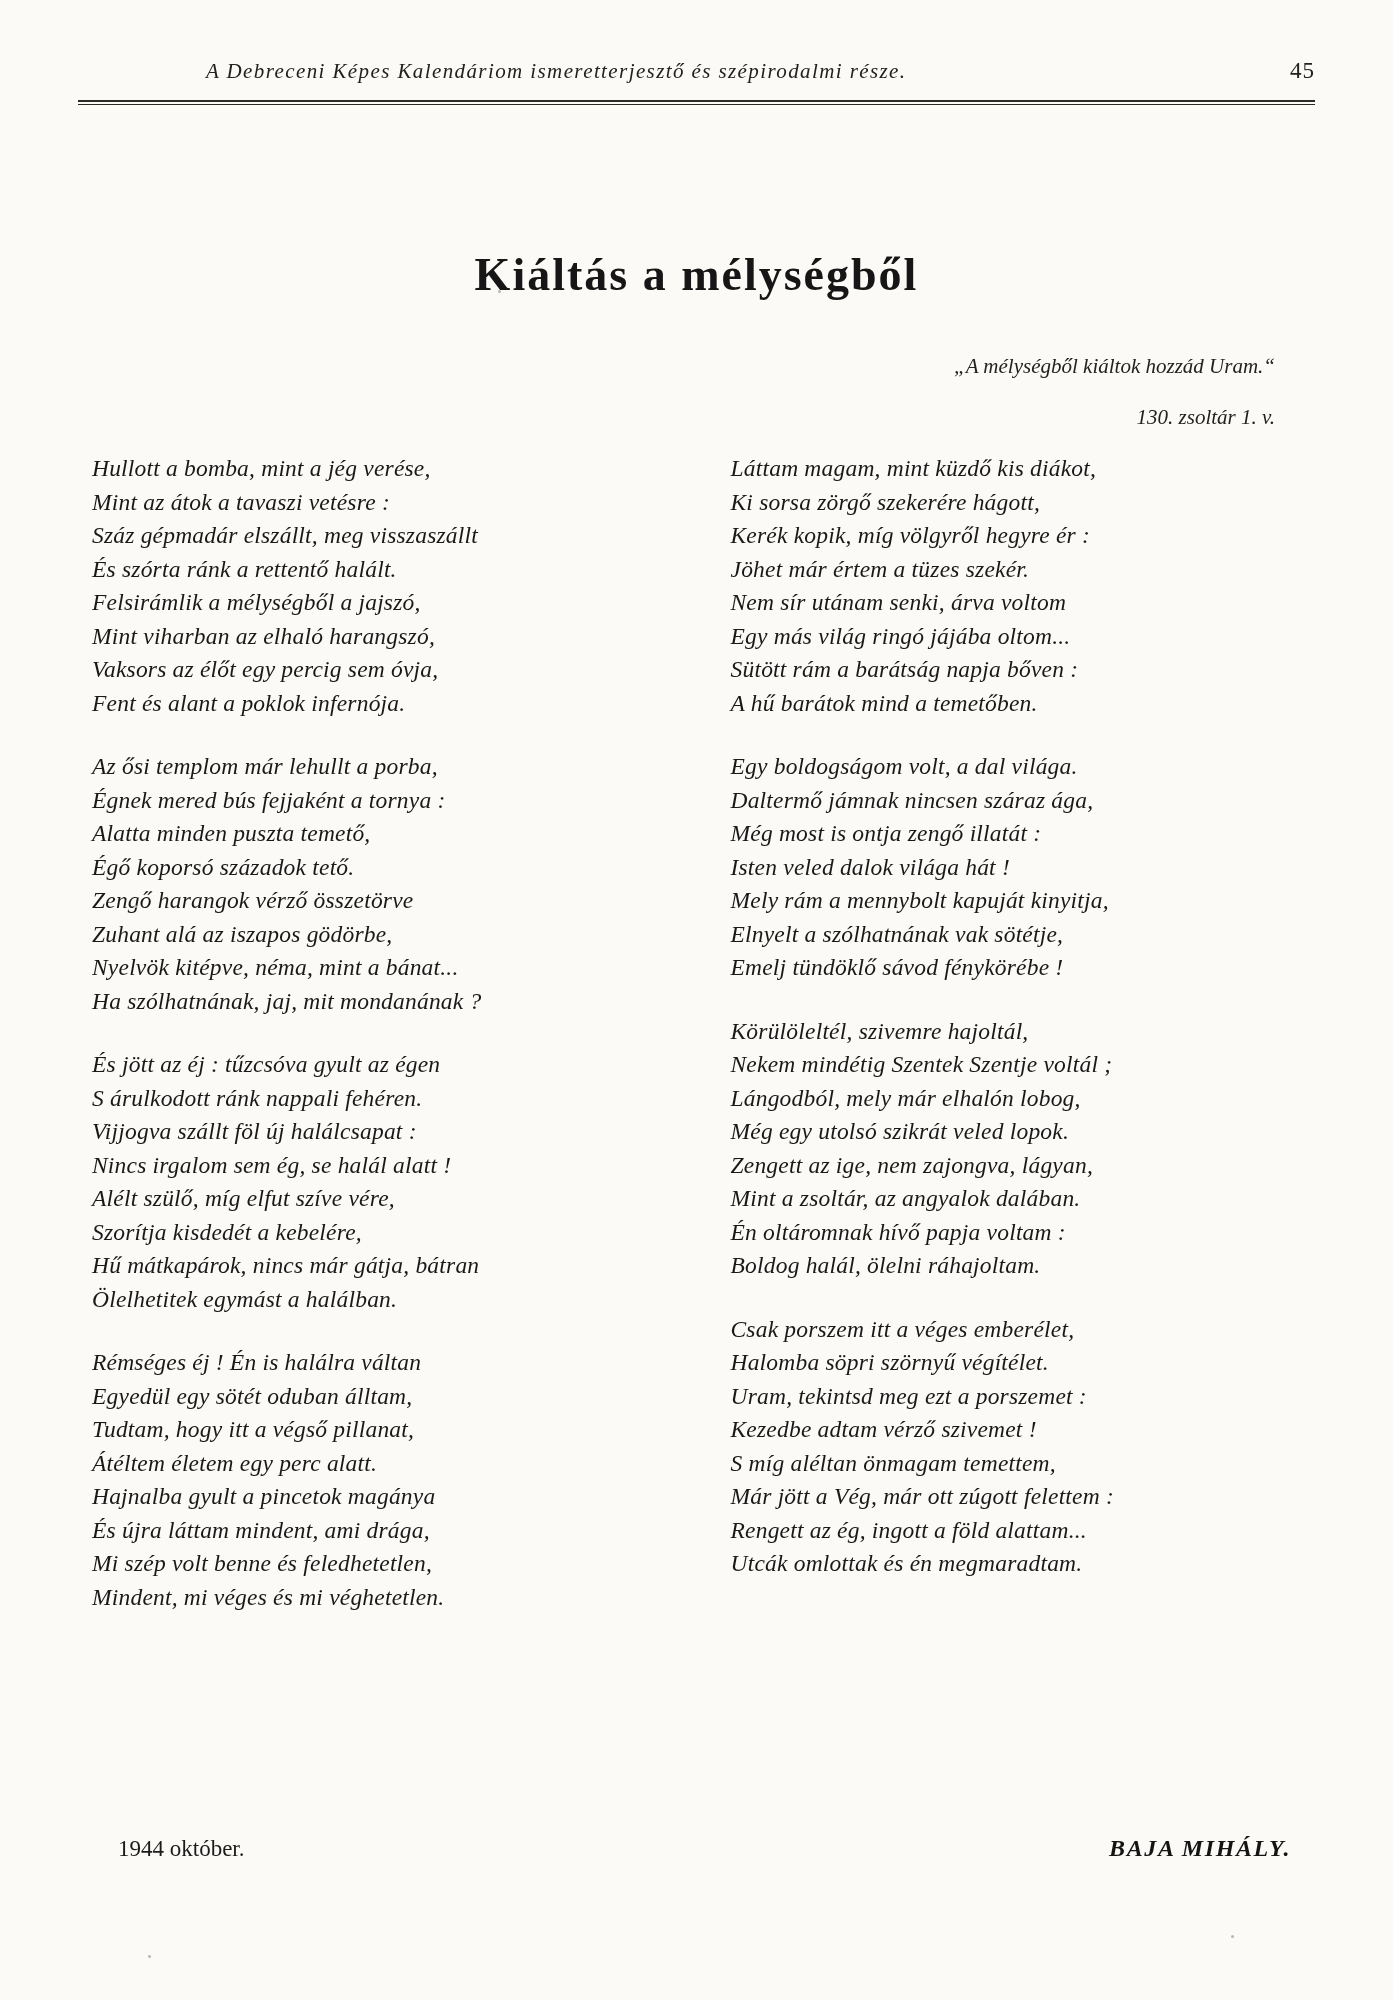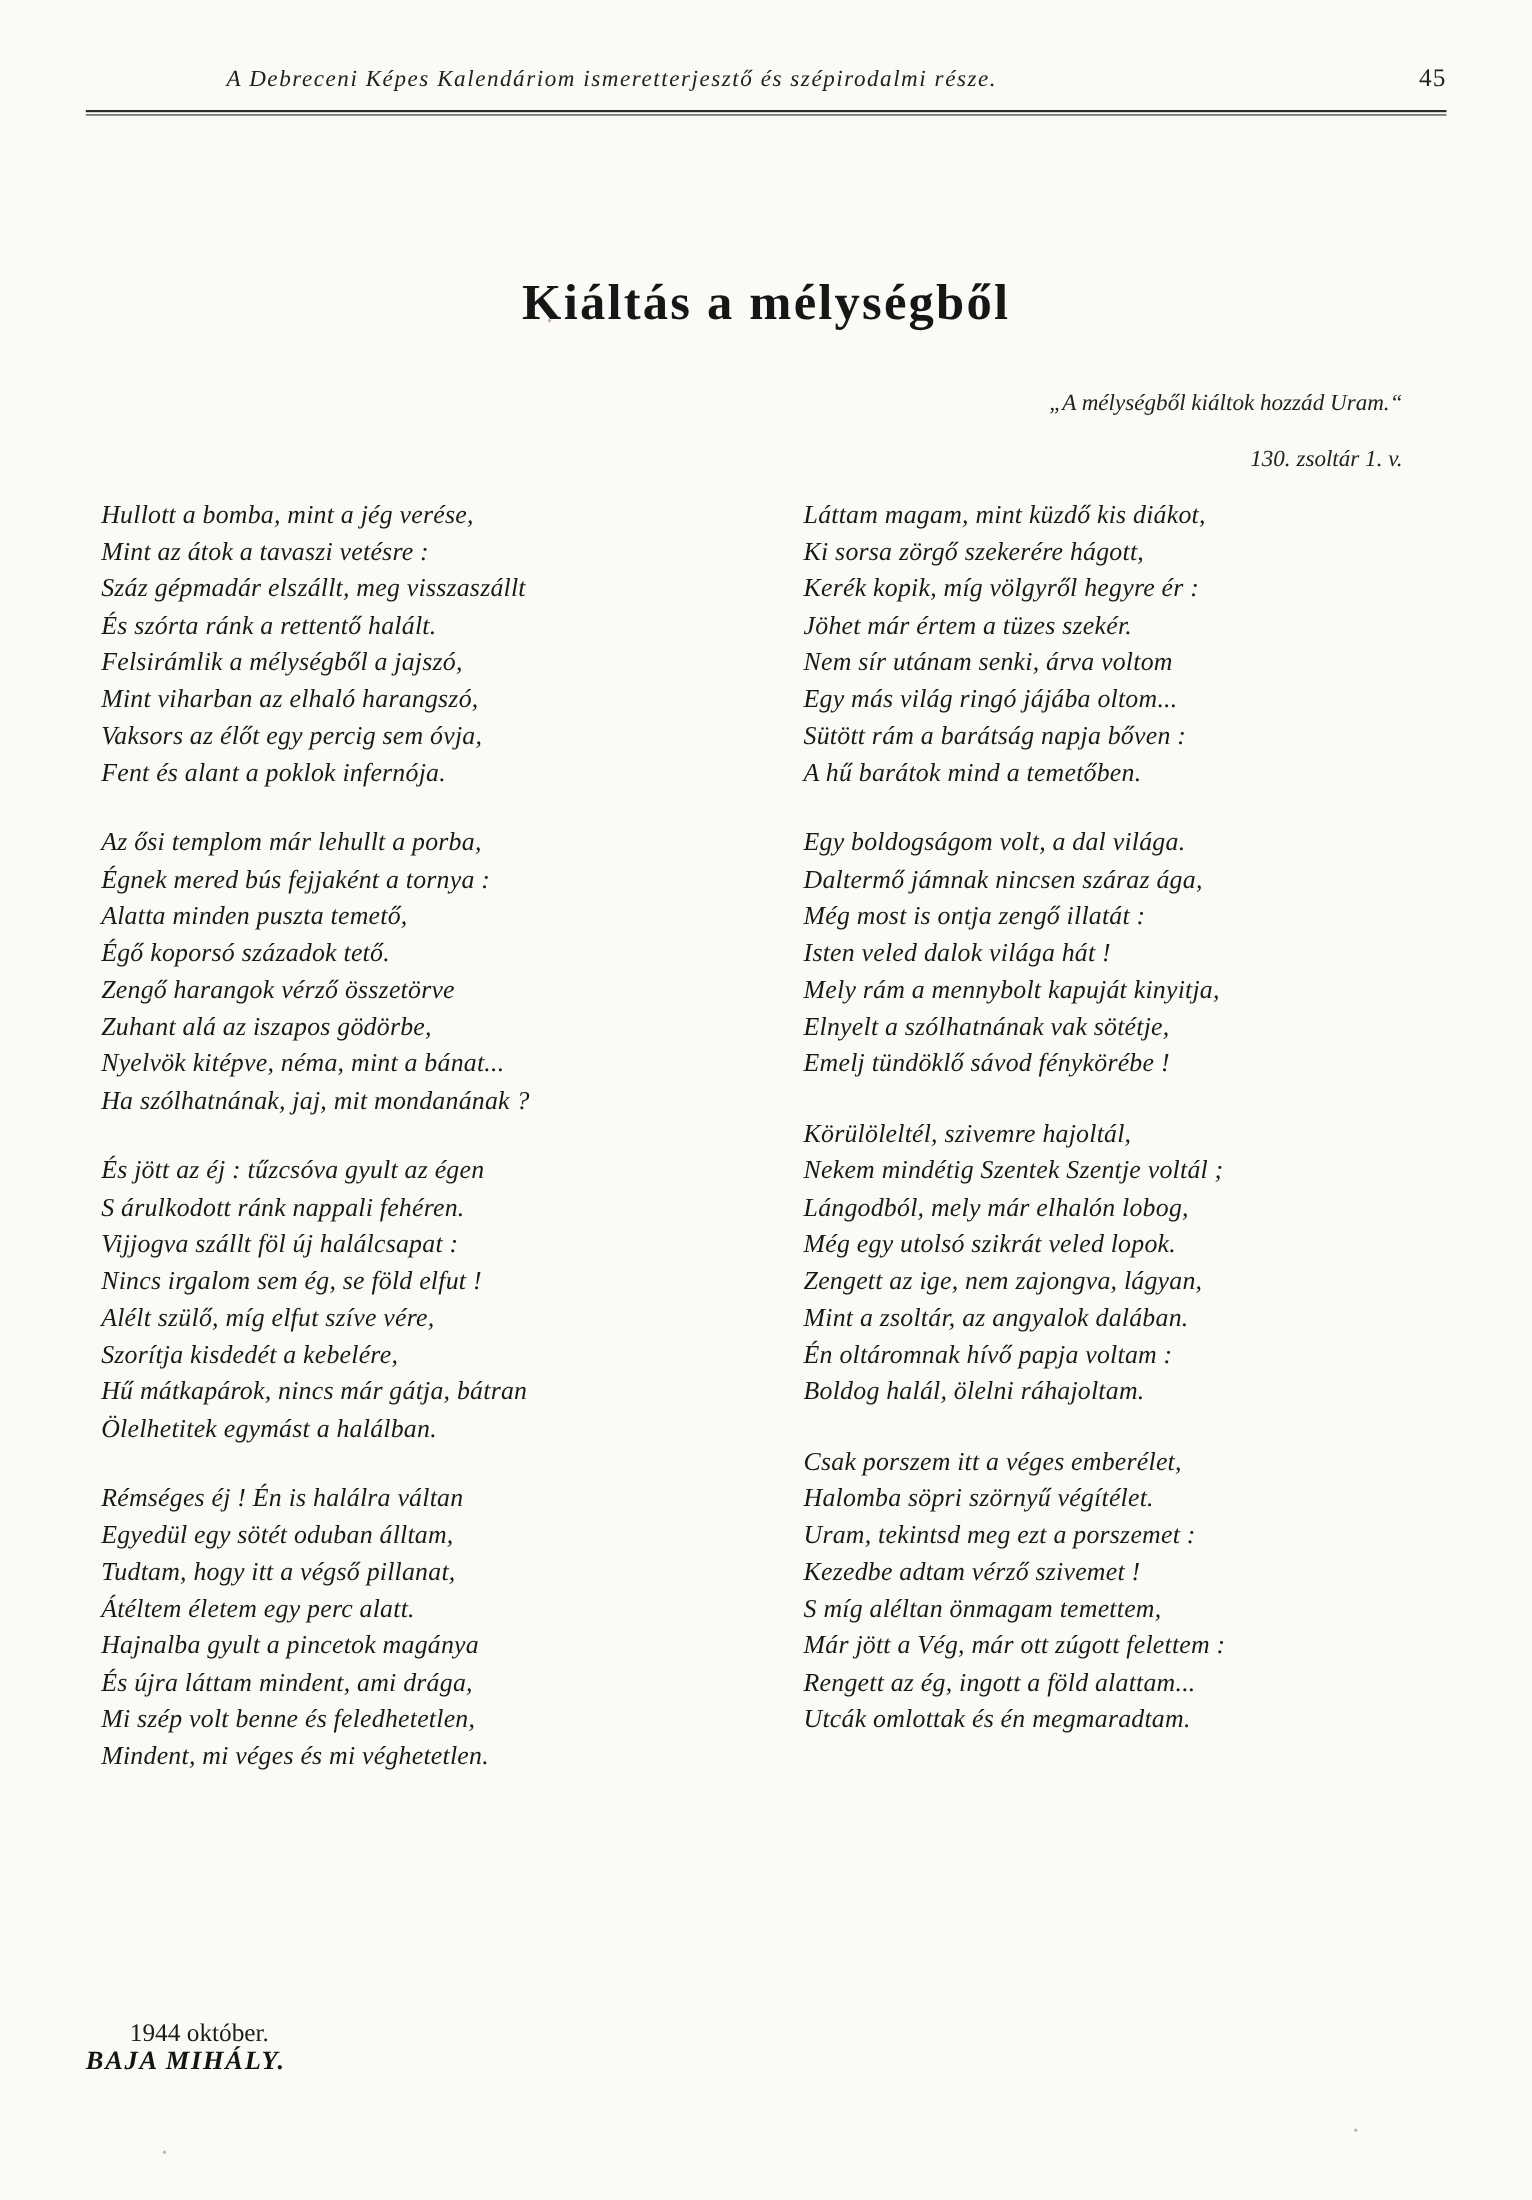--- a/index.html
+++ b/index.html
@@ -107,21 +107,20 @@
   .col-right .line { padding-left: 10px; }
   
   .footer {
     position: absolute;
     top: 1835px;
     left: 78px;
     right: 78px;
     display: flex;
     justify-content: space-between;
     align-items: baseline;
-    flex-direction: column;
   }
   .date {
     font-size: 23px;
     padding-left: 40px;
     color: #1b1b1b;
   }
   .author {
     font-style: italic;
     font-weight: bold;
     font-size: 24px;
@@ -174,21 +173,21 @@
         <div class="line">Égő koporsó századok tető.</div>
         <div class="line">Zengő harangok vérző összetörve</div>
         <div class="line">Zuhant alá az iszapos gödörbe,</div>
         <div class="line">Nyelvök kitépve, néma, mint a bánat...</div>
         <div class="line">Ha szólhatnának, jaj, mit mondanának ?</div>
       </div>
       <div class="stanza">
         <div class="line">És jött az éj : tűzcsóva gyult az égen</div>
         <div class="line">S árulkodott ránk nappali fehéren.</div>
         <div class="line">Vijjogva szállt föl új halálcsapat :</div>
-        <div class="line">Nincs irgalom sem ég, se föld elfut !</div>
+        <div class="line">Nincs irgalom sem ég, se halál alatt !</div>
         <div class="line">Alélt szülő, míg elfut szíve vére,</div>
         <div class="line">Szorítja kisdedét a kebelére,</div>
         <div class="line">Hű mátkapárok, nincs már gátja, bátran</div>
         <div class="line">Ölelhetitek egymást a halálban.</div>
       </div>
       <div class="stanza">
         <div class="line">Rémséges éj ! Én is halálra váltan</div>
         <div class="line">Egyedül egy sötét oduban álltam,</div>
         <div class="line">Tudtam, hogy itt a végső pillanat,</div>
         <div class="line">Átéltem életem egy perc alatt.</div>

